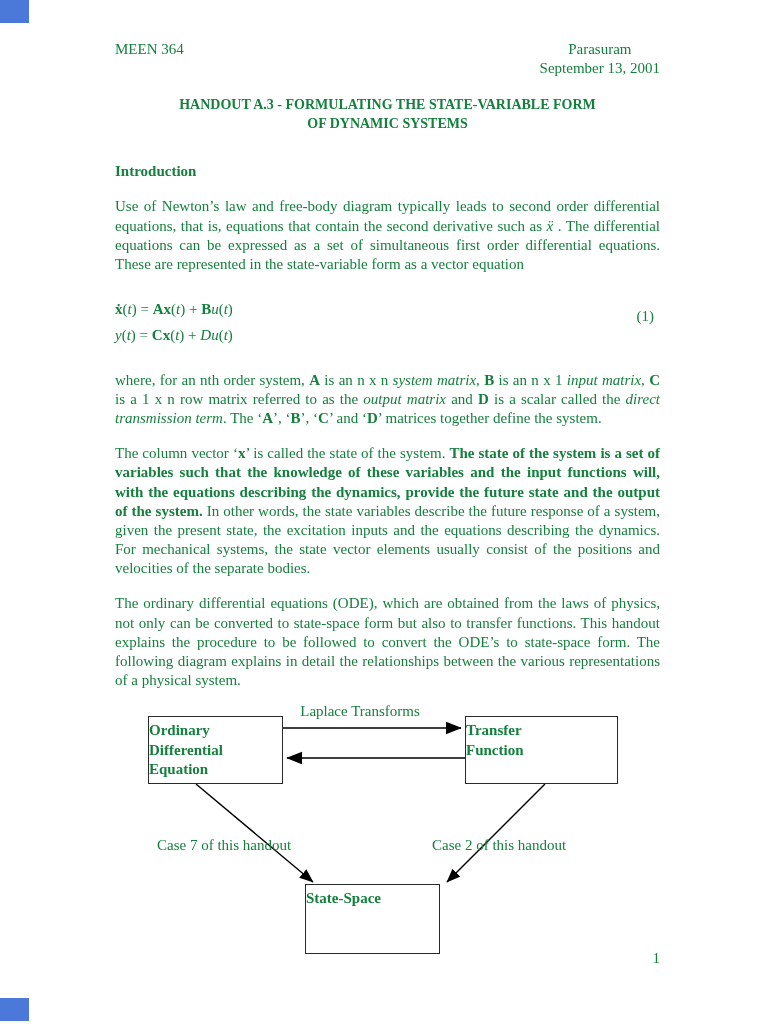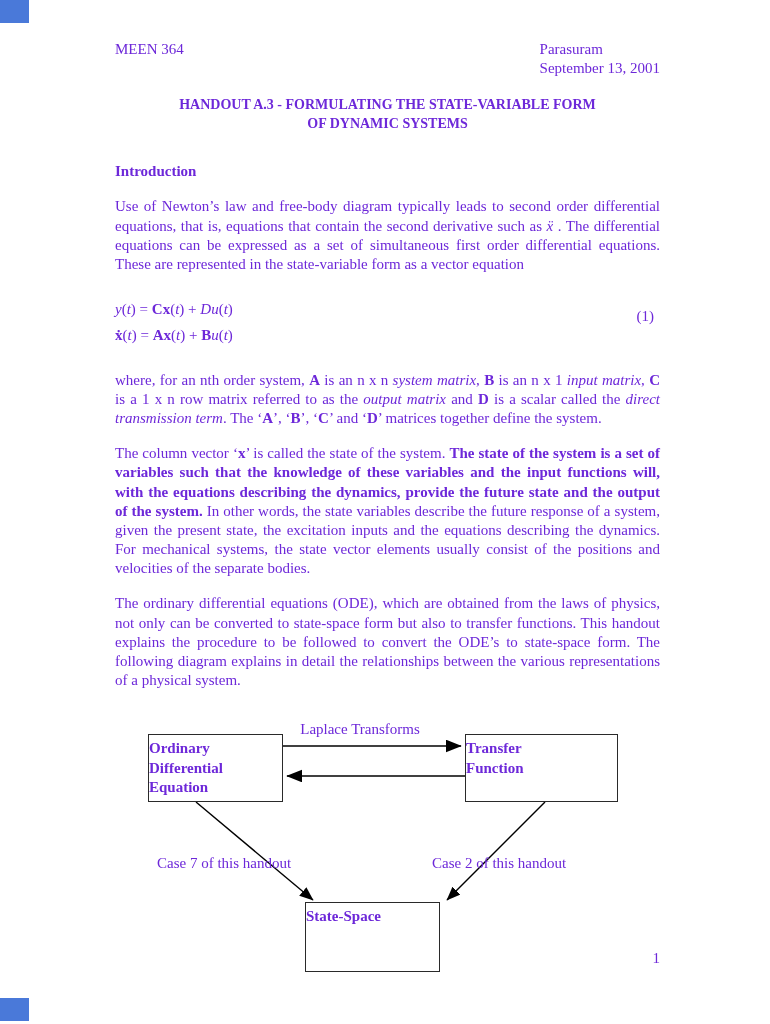--- a/index.html
+++ b/index.html
@@ -1,21 +1,21 @@
 <!DOCTYPE html>
 <html><head>
 <meta charset="utf-8">
 <style>
   html, body { margin: 0; padding: 0; background: #ffffff; }
   .page {
     position: relative;
     width: 770px;
     height: 1024px;
     background: #ffffff;
-    color: #6d28d9;
+    color: #15803d;
     font-family: "Liberation Serif", "DejaVu Serif", serif;
     overflow: hidden;
   }
   .corner-mark {
     position: absolute;
     left: 0;
     width: 29px;
     height: 23px;
     background: #4a79d9;
   }
@@ -24,41 +24,41 @@
 
   .content {
     position: absolute;
     left: 115px;
     top: 40px;
     width: 545px;
     font-size: 15px;
     line-height: 1.28;
   }
   .header-row { display: flex; justify-content: space-between; align-items: flex-start; }
-  .header-right { text-align: left; }
+  .header-right { text-align: center; }
 
   .doc-title {
     text-align: center;
     font-weight: bold;
     font-size: 14px;
     line-height: 1.35;
     margin-top: 18px;
   }
   .section-heading { font-weight: bold; margin-top: 28px; }
 
   p.body-par { text-align: justify; margin: 16px 0 0 0; }
   .seg-b { font-weight: bold; }
   .seg-i { font-style: italic; }
   .seg-bi { font-weight: bold; }
 
   .equation-block { position: relative; margin-top: 22px; }
   .eq-line { line-height: 1.75; }
   .eq-number { position: absolute; right: 6px; top: 11px; }
 
-  .diagram { position: relative; margin-top: 30px; height: 262px; font-family: Liberation Serif, serif; }
+  .diagram { position: relative; margin-top: 12px; height: 262px; font-family: Liberation Serif, serif; }
   .diagram-arrows { position: absolute; left: 0; top: 0; }
   .diagram-box {
     position: absolute;
     box-sizing: border-box;
     border: 1.5px solid #2a2a2a;
     background: #ffffff;
     text-align: left;
     font-weight: bold;
     white-space: pre-line;
     padding-top: 4px;
@@ -96,22 +96,22 @@
     <div class="doc-title">
       <div>HANDOUT A.3 - FORMULATING THE STATE-VARIABLE FORM</div>
       <div>OF DYNAMIC SYSTEMS</div>
     </div>
 
     <div class="section-heading">Introduction</div>
 
     <p class="body-par"><span>Use of Newton’s law and free-body diagram typically leads to second order differential equations, that is, equations that contain the second derivative such as </span><span class="seg-i">ẍ</span><span> . The differential equations can be expressed as a set of simultaneous first order differential equations. These are represented in the state-variable form as a vector equation</span></p>
 
     <div class="equation-block">
+      <div class="eq-line"><span class="seg-b">ẋ</span><span>(</span><span class="seg-i">t</span><span>) = </span><span class="seg-b">Ax</span><span>(</span><span class="seg-i">t</span><span>) + </span><span class="seg-b">B</span><span class="seg-i">u</span><span>(</span><span class="seg-i">t</span><span>)</span></div>
       <div class="eq-line"><span class="seg-i">y</span><span>(</span><span class="seg-i">t</span><span>) = </span><span class="seg-b">Cx</span><span>(</span><span class="seg-i">t</span><span>) + </span><span class="seg-i">D</span><span class="seg-i">u</span><span>(</span><span class="seg-i">t</span><span>)</span></div>
-      <div class="eq-line"><span class="seg-b">ẋ</span><span>(</span><span class="seg-i">t</span><span>) = </span><span class="seg-b">Ax</span><span>(</span><span class="seg-i">t</span><span>) + </span><span class="seg-b">B</span><span class="seg-i">u</span><span>(</span><span class="seg-i">t</span><span>)</span></div>
       <span class="eq-number">(1)</span>
     </div>
 
     <p class="body-par" style="margin-top:22px"><span>where, for an nth order system, </span><span class="seg-b">A</span><span> is an n x n </span><span class="seg-i">system matrix</span><span>, </span><span class="seg-b">B</span><span> is an n x 1 </span><span class="seg-i">input matrix</span><span>, </span><span class="seg-b">C</span><span> is a 1 x n row matrix referred to as the </span><span class="seg-i">output matrix</span><span> and </span><span class="seg-b">D</span><span> is a scalar called the </span><span class="seg-i">direct transmission term</span><span>. The ‘</span><span class="seg-b">A</span><span>’, ‘</span><span class="seg-b">B</span><span>’, ‘</span><span class="seg-b">C</span><span>’ and ‘</span><span class="seg-b">D</span><span>’ matrices together define the system.</span></p>
 
     <p class="body-par"><span>The column vector ‘</span><span class="seg-b">x</span><span>’ is called the state of the system. </span><span class="seg-bi">The state of the system is a set of variables such that the knowledge of these variables and the input functions will, with the equations describing the dynamics, provide the future state and the output of the system.</span><span> In other words, the state variables describe the future response of a system, given the present state, the excitation inputs and the equations describing the dynamics. For mechanical systems, the state vector elements usually consist of the positions and velocities of the separate bodies.</span></p>
 
     <p class="body-par"><span>The ordinary differential equations (ODE), which are obtained from the laws of physics, not only can be converted to state-space form but also to transfer functions. This handout explains the procedure to be followed to convert the ODE’s to state-space form. The following diagram explains in detail the relationships between the various representations of a physical system.</span></p>
 
     <div class="diagram">

